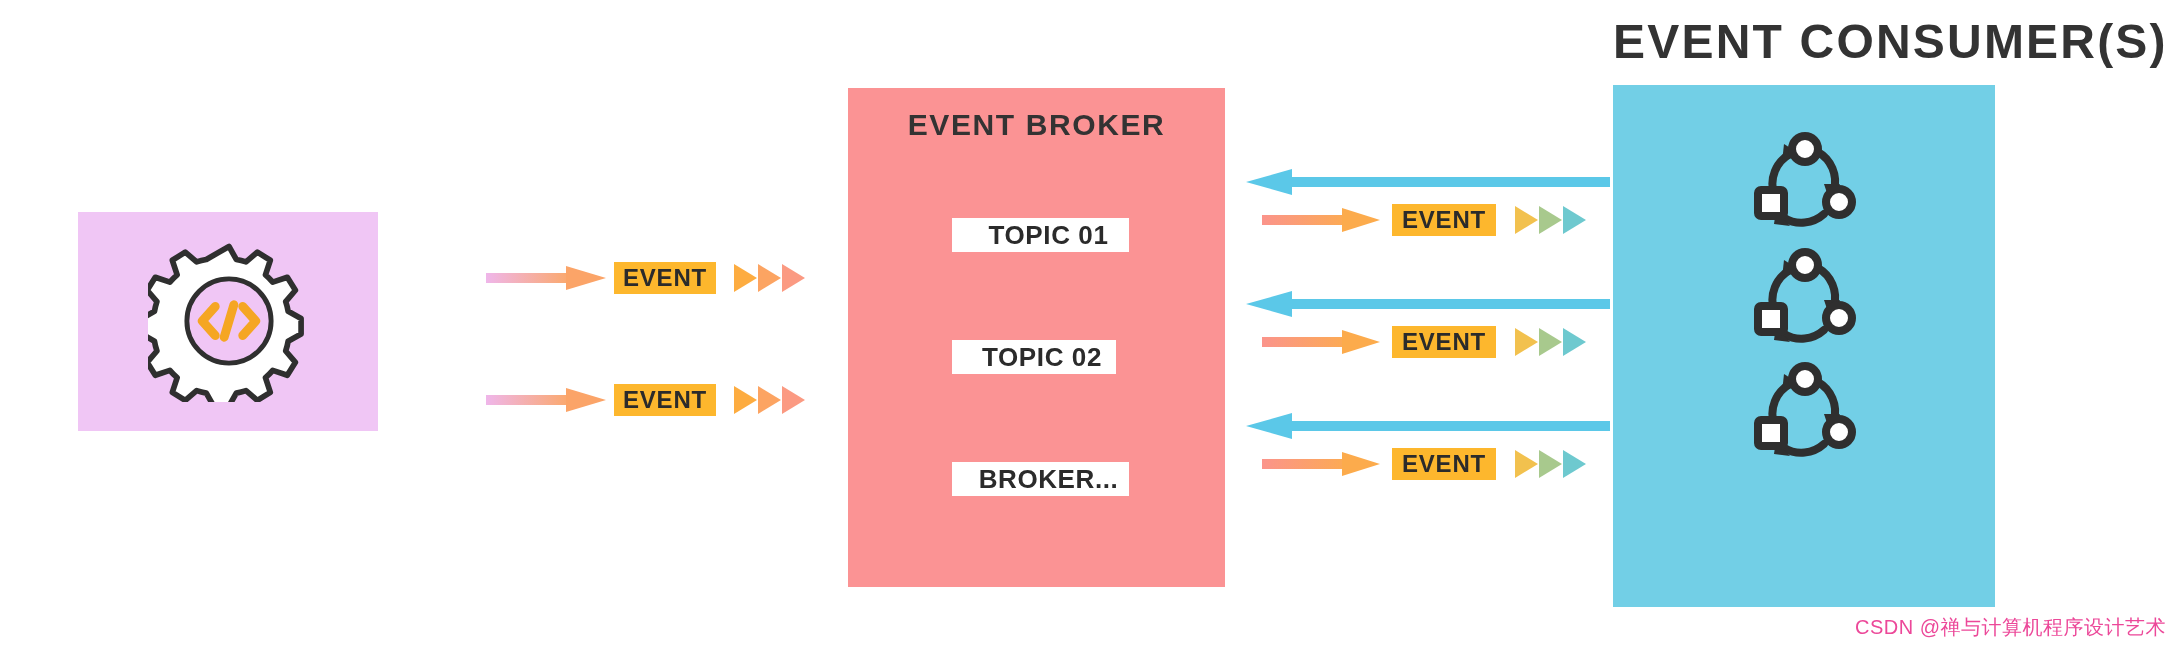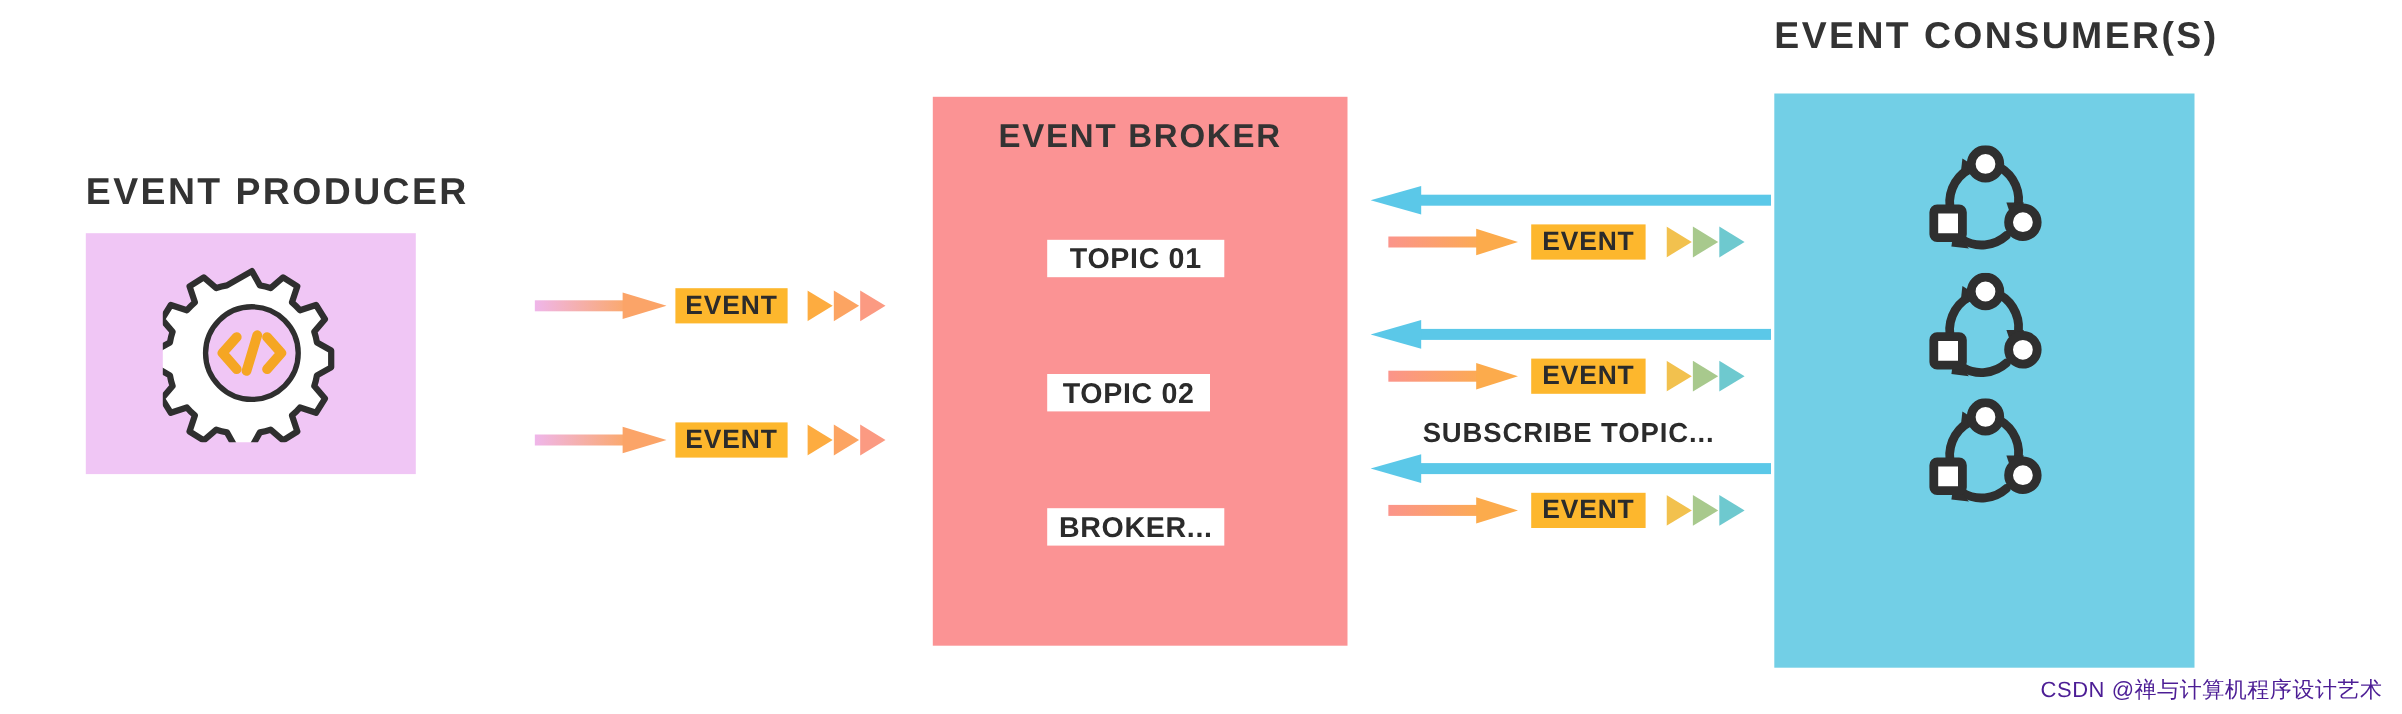--- a/index.html
+++ b/index.html
@@ -15,21 +15,21 @@
     width: 2184px;
     height: 649px;
     background: #ffffff;
     overflow: hidden;
   }
 
   
   .section-title {
     position: absolute;
     font-family: "Liberation Sans", sans-serif;
-    font-size: 34px;
+    font-size: 48px;
     font-weight: 700;
     letter-spacing: 2.2px;
     color: #333333;
     white-space: nowrap;
   }
   #producer-title { left: 78px;  top: 155px; }
   #consumer-title { left: 1613px; top: 14px; }
 
   
   .panel { position: absolute; }
@@ -72,20 +72,21 @@
     position: absolute;
     background: #ffffff;
     color: #2b2b2b;
     font-size: 26px;
     font-weight: 700;
     letter-spacing: 0.6px;
     text-align: center;
     line-height: 34px;
     height: 34px;
     white-space: nowrap;
+    padding-left: 16px;
   }
   #topic-0 { left: 952px; top: 218px; width: 161px; }
   #topic-1 { left: 952px; top: 340px; width: 148px; }
   #topic-2 { left: 952px; top: 462px; width: 161px; }
 
   
   .prod-row { position: absolute; left: 486px; height: 40px; }
   #prod-row-0 { top: 258px; }
   #prod-row-1 { top: 380px; }
 
@@ -169,32 +170,31 @@
   #consumer-icon-0 { left: 1752px; top: 132px; }
   #consumer-icon-1 { left: 1752px; top: 248px; }
   #consumer-icon-2 { left: 1752px; top: 362px; }
 
   
   #watermark {
     position: absolute;
     right: 18px;
     top: 614px;
     font-size: 20px;
-    color: #4c1d95;
+    color: #ec4899;
     letter-spacing: 0.5px;
     white-space: nowrap;
     margin-left: 15px;
   }
 </style>
 </head>
 <body>
 
 <div id="canvas">
 
-  <div class="section-title" id="producer-title">EVENT PRODUCER</div>
 
   <div class="panel" id="producer-panel"></div>
 
   <svg id="producer-icon" viewBox="0 0 200 200">
     <defs></defs>
     <path d="M100 8 l9 16 a78 78 0 0 1 12 3 l14 -12 l16 10 l-6 18 a78 78 0 0 1 9 9 l18 -6 l10 16 l-12 14
              a78 78 0 0 1 3 12 l16 9 v19 l-16 9 a78 78 0 0 1 -3 12 l12 14 l-10 16 l-18 -6 a78 78 0 0 1 -9 9
              l6 18 l-16 10 l-14 -12 a78 78 0 0 1 -12 3 l-9 16 h-19 l-9 -16 a78 78 0 0 1 -12 -3 l-14 12 l-16 -10
              l6 -18 a78 78 0 0 1 -9 -9 l-18 6 l-10 -16 l12 -14 a78 78 0 0 1 -3 -12 l-16 -9 v-19 l16 -9
              a78 78 0 0 1 3 -12 l-12 -14 l10 -16 l18 6 a78 78 0 0 1 9 -9 l-6 -18 l16 -10 l14 12
@@ -293,21 +293,20 @@
     </svg>
     <div class="cons-event-chip">EVENT</div>
     <svg class="cons-chevrons" viewBox="0 0 72 30">
       <polygon points="0,1 23,15 0,29" fill="#f2c14e"></polygon>
       <polygon points="24,1 47,15 24,29" fill="#a8c98d"></polygon>
       <polygon points="48,1 71,15 48,29" fill="#6ec9cf"></polygon>
     </svg>
   </div>
 
   <div class="cons-row" id="cons-row-2">
-    <div class="subscribe-label">SUBSCRIBE TOPIC...</div>
     <svg class="subscribe-arrow" viewBox="0 0 364 28" preserveAspectRatio="none">
       <rect x="40" y="9" width="324" height="10" fill="#5bc8e8"></rect>
       <polygon points="46,1 46,27 0,14" fill="#5bc8e8"></polygon>
     </svg>
     <svg class="cons-arrow" viewBox="0 0 118 28" preserveAspectRatio="none">
       <defs>
         <linearGradient id="cg2" x1="0" y1="0" x2="1" y2="0">
           <stop offset="0%" stop-color="#fb948b"></stop>
           <stop offset="100%" stop-color="#fcab52"></stop>
         </linearGradient>

